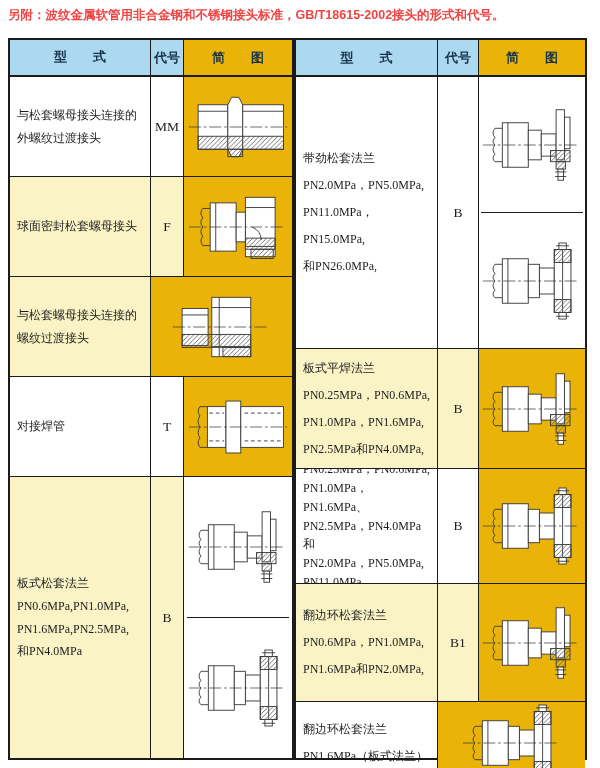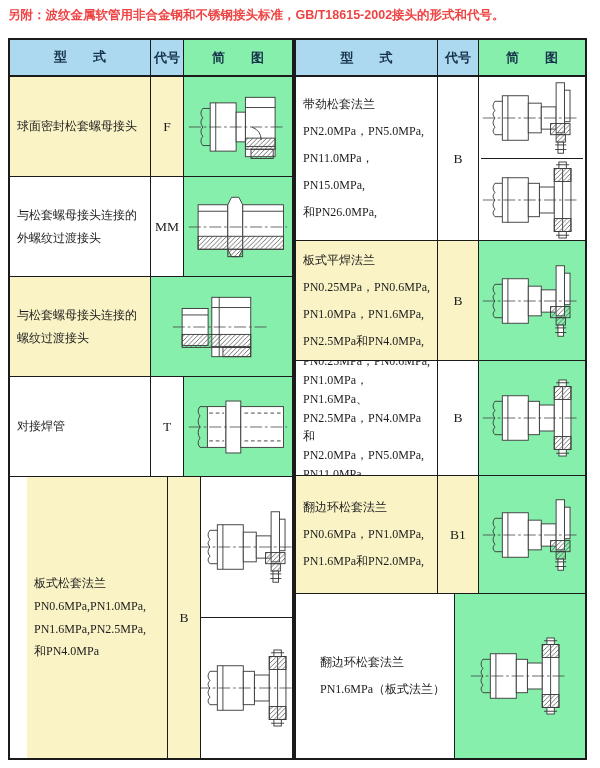--- a/index.html
+++ b/index.html
@@ -7,30 +7,30 @@
        font-family:"Liberation Serif", serif;color:#1c1c1c;}
   .title{position:absolute;top:7px;left:8px;width:584px;
          font-family:"Liberation Sans", sans-serif;font-weight:bold;font-size:12.5px;
          color:#ef4444;white-space:nowrap;}
   .tables{position:absolute;top:38px;left:8px;display:flex;}
   .tbl{height:722px;border:2px solid #1b1b1b;box-sizing:border-box;background:#fff;
        display:flex;flex-direction:column;}
   .tbl.lt{width:286px;}
   .tbl.rt{width:293px;}
   .row{display:flex;border-bottom:1px solid #1b1b1b;box-sizing:border-box;flex-shrink:0;}
-  .row.last{border-bottom:none;flex:1;padding-left:17px;}
+  .row.last{border-bottom:none;flex:1;}
   .row.head{height:37px;border-bottom:2px solid #1b1b1b;background:#ACD9F0;}
   .cell{border-right:1px solid #1b1b1b;box-sizing:border-box;display:flex;
         align-items:center;overflow:hidden;}
   .cell:last-child{border-right:none;}
   .lt .type{width:141px;}
   .lt .code{width:33px;}
   .rt .type{width:142px;}
   .rt .code{width:41px;}
-  .diag{flex:1;justify-content:center;background:#86efac;padding:2px 0;}
+  .diag{flex:1;justify-content:center;background:#eab308;padding:2px 0;}
   .type{font-size:12px;line-height:1.9;padding:4px 4px 4px 7px;white-space:pre-line;}
   .rt .type{line-height:2.25;}
   .rt .row.tight .type{line-height:1.58;}
   .code{justify-content:center;font-size:13.5px;}
   .head .cell{justify-content:center;align-items:center;padding:0;
               font-family:"Liberation Sans", sans-serif;font-size:13px;font-weight:bold;
               color:#16324a;white-space:pre;}
   .row.alt .type,.row.alt .code{background:#F9F3C6;}
   .diag-split{flex:1;display:flex;flex-direction:column;padding:0;background:#fff;}
   .diag-split .sub{flex:1;display:flex;align-items:center;justify-content:center;}
@@ -174,37 +174,37 @@
 <div class="tables">
 
   <div class="tbl lt">
     <div class="row head">
       <div class="cell type">型　　式</div>
       <div class="cell code">代号</div>
       <div class="cell diag">简　　图</div>
     </div>
 
 
-    <div class="row alt" style="height:100px">
-      <div class="cell type">球面密封松套螺母接头</div>
-      <div class="cell code">F</div>
-      <div class="cell diag">
-        <svg class="dg" viewBox="0 0 110 84">
-            <use href="#s-swivel"></use>
-          </svg>
-      </div>
-    </div>
-
     <div class="row" style="height:100px">
       <div class="cell type">与松套螺母接头连接的
 外螺纹过渡接头</div>
       <div class="cell code">MM</div>
       <div class="cell diag">
         <svg class="dg" viewBox="0 0 110 84">
             <use href="#s-nipple"></use>
+          </svg>
+      </div>
+    </div>
+
+    <div class="row alt" style="height:100px">
+      <div class="cell type">球面密封松套螺母接头</div>
+      <div class="cell code">F</div>
+      <div class="cell diag">
+        <svg class="dg" viewBox="0 0 110 84">
+            <use href="#s-swivel"></use>
           </svg>
       </div>
     </div>
 
     <div class="row alt" style="height:100px">
       <div class="cell type">与松套螺母接头连接的
 螺纹过渡接头</div>
       <div class="cell diag">
         <svg class="dg" viewBox="0 0 110 84">
             <use href="#s-female"></use>
@@ -243,21 +243,21 @@
     </div>
   </div>
 
   <div class="tbl rt">
     <div class="row head">
       <div class="cell type">型　　式</div>
       <div class="cell code">代号</div>
       <div class="cell diag">简　　图</div>
     </div>
 
-    <div class="row" style="height:164px">
+    <div class="row" style="height:272px">
       <div class="cell type">带劲松套法兰
 PN2.0MPa，PN5.0MPa,
 PN11.0MPa，PN15.0MPa,
 和PN26.0MPa,</div>
       <div class="cell code">B</div>
       <div class="cell diag diag-split">
         <div class="sub">
           <svg class="dg" viewBox="0 0 110 84">
               <use href="#s-flange-a"></use>
             </svg>

